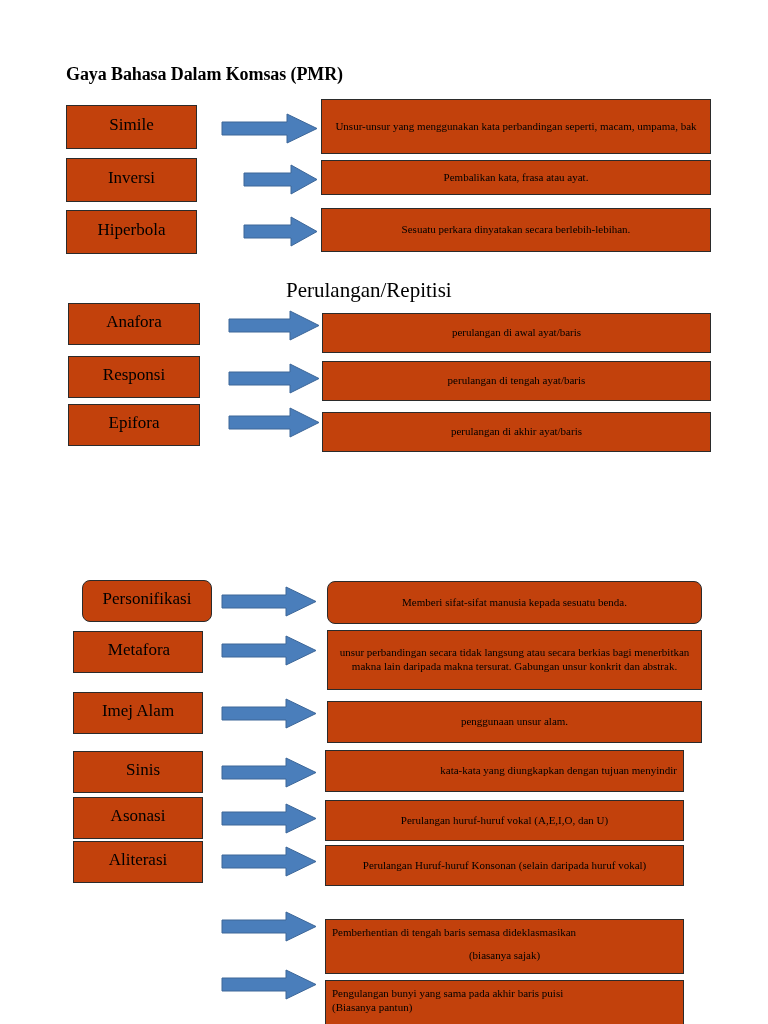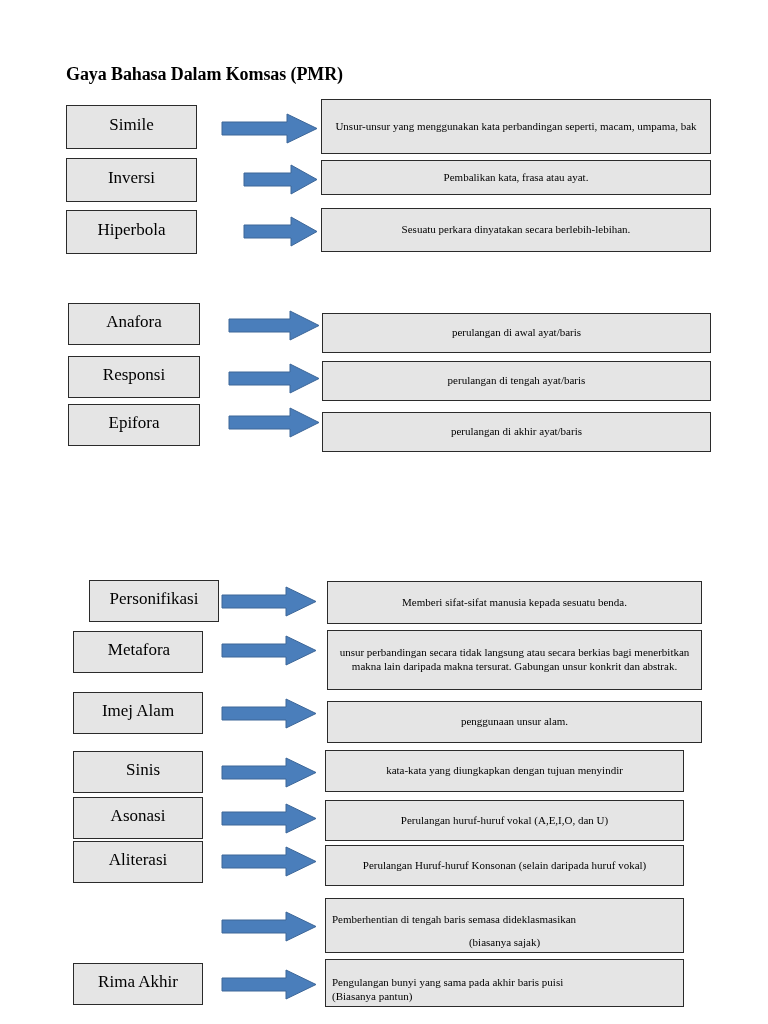--- a/index.html
+++ b/index.html
@@ -46,21 +46,21 @@
     font-weight: normal;
     white-space: nowrap;
     text-align: center;
   }
 
   
   .box {
     position: absolute;
     box-sizing: border-box;
     border: 1.2px solid #2b2b2b;
-    background: #e5e5e5;
+    background: #c2410c;
     display: flex;
     align-items: center;
     justify-content: center;
     text-align: center;
     padding: 2px 6px;
     line-height: 1.26;
   }
 
   .term-box {
     font-size: 17px;
@@ -79,22 +79,23 @@
     width: 100%;
   }
   .desc-box.text-left {
     justify-content: flex-start;
     text-align: left;
   }
   .desc-box.text-left .inner {
     text-align: left;
   }
   .desc-box.top-align {
-    align-items: flex-end;
+    align-items: flex-start;
     padding-top: 6px;
+    margin-top: 21px;
   }
 
   
   .arrow {
     position: absolute;
     display: block;
   }
   .arrow svg { display: block; }
 </style>
 </head>
@@ -133,20 +134,21 @@
   </div>
   <span class="arrow" style="left:243px; top:216px;">
     <svg width="75" height="31" viewBox="0 0 75 31">
       <path d="M1 9 L48 9 L48 1 L74 15.5 L48 30 L48 22 L1 22 Z" fill="#4a7ebb" stroke="#3c6698" stroke-width="1"></path>
     </svg>
   </span>
   <div class="box desc-box" style="left:321px; top:208px; width:390px; height:44px;">
     <span class="inner">Sesuatu perkara dinyatakan secara berlebih-lebihan.</span>
   </div>
 
+  <div class="section-heading" style="left:286px; top:278px;">Perulangan/Repitisi</div>
 
   <div class="box term-box" style="left:68px; top:303px; width:132px; height:42px;">
     <span class="inner">Anafora</span>
   </div>
   <span class="arrow" style="left:228px; top:310px;">
     <svg width="92" height="31" viewBox="0 0 92 31">
       <path d="M1 9 L62 9 L62 1 L91 15.5 L62 30 L62 22 L1 22 Z" fill="#4a7ebb" stroke="#3c6698" stroke-width="1"></path>
     </svg>
   </span>
   <div class="box desc-box" style="left:322px; top:313px; width:389px; height:40px;">
@@ -170,29 +172,29 @@
   </div>
   <span class="arrow" style="left:228px; top:407px;">
     <svg width="92" height="31" viewBox="0 0 92 31">
       <path d="M1 9 L62 9 L62 1 L91 15.5 L62 30 L62 22 L1 22 Z" fill="#4a7ebb" stroke="#3c6698" stroke-width="1"></path>
     </svg>
   </span>
   <div class="box desc-box" style="left:322px; top:412px; width:389px; height:40px;">
     <span class="inner">perulangan di akhir ayat/baris</span>
   </div>
 
-  <div class="box term-box" style="left:89px; top:580px; width:130px; height:42px;">
+  <div class="box term-box" style="left:82px; top:580px; width:130px; height:42px;border-radius:8px;">
     <span class="inner">Personifikasi</span>
   </div>
   <span class="arrow" style="left:221px; top:586px;">
     <svg width="96" height="31" viewBox="0 0 96 31">
       <path d="M1 9 L65 9 L65 1 L95 15.5 L65 30 L65 22 L1 22 Z" fill="#4a7ebb" stroke="#3c6698" stroke-width="1"></path>
     </svg>
   </span>
-  <div class="box desc-box" style="left:327px; top:581px; width:375px; height:43px;">
+  <div class="box desc-box" style="left:327px; top:581px; width:375px; height:43px;border-radius:8px;">
     <span class="inner">Memberi sifat-sifat manusia kepada sesuatu benda.</span>
   </div>
 
   <div class="box term-box" style="left:73px; top:631px; width:130px; height:42px;padding-left:8px;">
     <span class="inner">Metafora</span>
   </div>
   <span class="arrow" style="left:221px; top:635px;">
     <svg width="96" height="31" viewBox="0 0 96 31">
       <path d="M1 9 L65 9 L65 1 L95 15.5 L65 30 L65 22 L1 22 Z" fill="#4a7ebb" stroke="#3c6698" stroke-width="1"></path>
     </svg>
@@ -214,21 +216,21 @@
   </div>
 
   <div class="box term-box" style="left:73px; top:751px; width:130px; height:42px;padding-left:16px;">
     <span class="inner">Sinis</span>
   </div>
   <span class="arrow" style="left:221px; top:757px;">
     <svg width="96" height="31" viewBox="0 0 96 31">
       <path d="M1 9 L65 9 L65 1 L95 15.5 L65 30 L65 22 L1 22 Z" fill="#4a7ebb" stroke="#3c6698" stroke-width="1"></path>
     </svg>
   </span>
-  <div class="box desc-box" style="left:325px; top:750px; width:359px; height:42px;">
+  <div class="box desc-box" style="left:325px; top:750px; width:359px; height:42px;text-align:right;">
     <span class="inner">kata-kata yang diungkapkan dengan tujuan menyindir</span>
   </div>
 
   <div class="box term-box" style="left:73px; top:797px; width:130px; height:42px;">
     <span class="inner">Asonasi</span>
   </div>
   <span class="arrow" style="left:221px; top:803px;">
     <svg width="96" height="31" viewBox="0 0 96 31">
       <path d="M1 9 L65 9 L65 1 L95 15.5 L65 30 L65 22 L1 22 Z" fill="#4a7ebb" stroke="#3c6698" stroke-width="1"></path>
     </svg>
@@ -254,23 +256,20 @@
       <path d="M1 9 L65 9 L65 1 L95 15.5 L65 30 L65 22 L1 22 Z" fill="#4a7ebb" stroke="#3c6698" stroke-width="1"></path>
     </svg>
   </span>
   <div class="box desc-box top-align text-left" style="left:325px; top:898px; width:359px; height:55px;">
     <span class="inner">
       <span>Pemberhentian di tengah baris semasa dideklasmasikan</span>
       <span style="display:block; text-align:center; margin-top:9px;">(biasanya sajak)</span>
     </span>
   </div>
 
-  <div class="box term-box" style="left:73px; top:963px; width:130px; height:42px;">
-    <span class="inner">Rima Akhir</span>
-  </div>
   <span class="arrow" style="left:221px; top:969px;">
     <svg width="96" height="31" viewBox="0 0 96 31">
       <path d="M1 9 L65 9 L65 1 L95 15.5 L65 30 L65 22 L1 22 Z" fill="#4a7ebb" stroke="#3c6698" stroke-width="1"></path>
     </svg>
   </span>
   <div class="box desc-box top-align text-left" style="left:325px; top:959px; width:359px; height:48px;">
     <span class="inner">
       <span style="display:block;">Pengulangan bunyi yang sama pada akhir baris puisi</span>
       <span style="display:block;">(Biasanya pantun)</span>
     </span>

